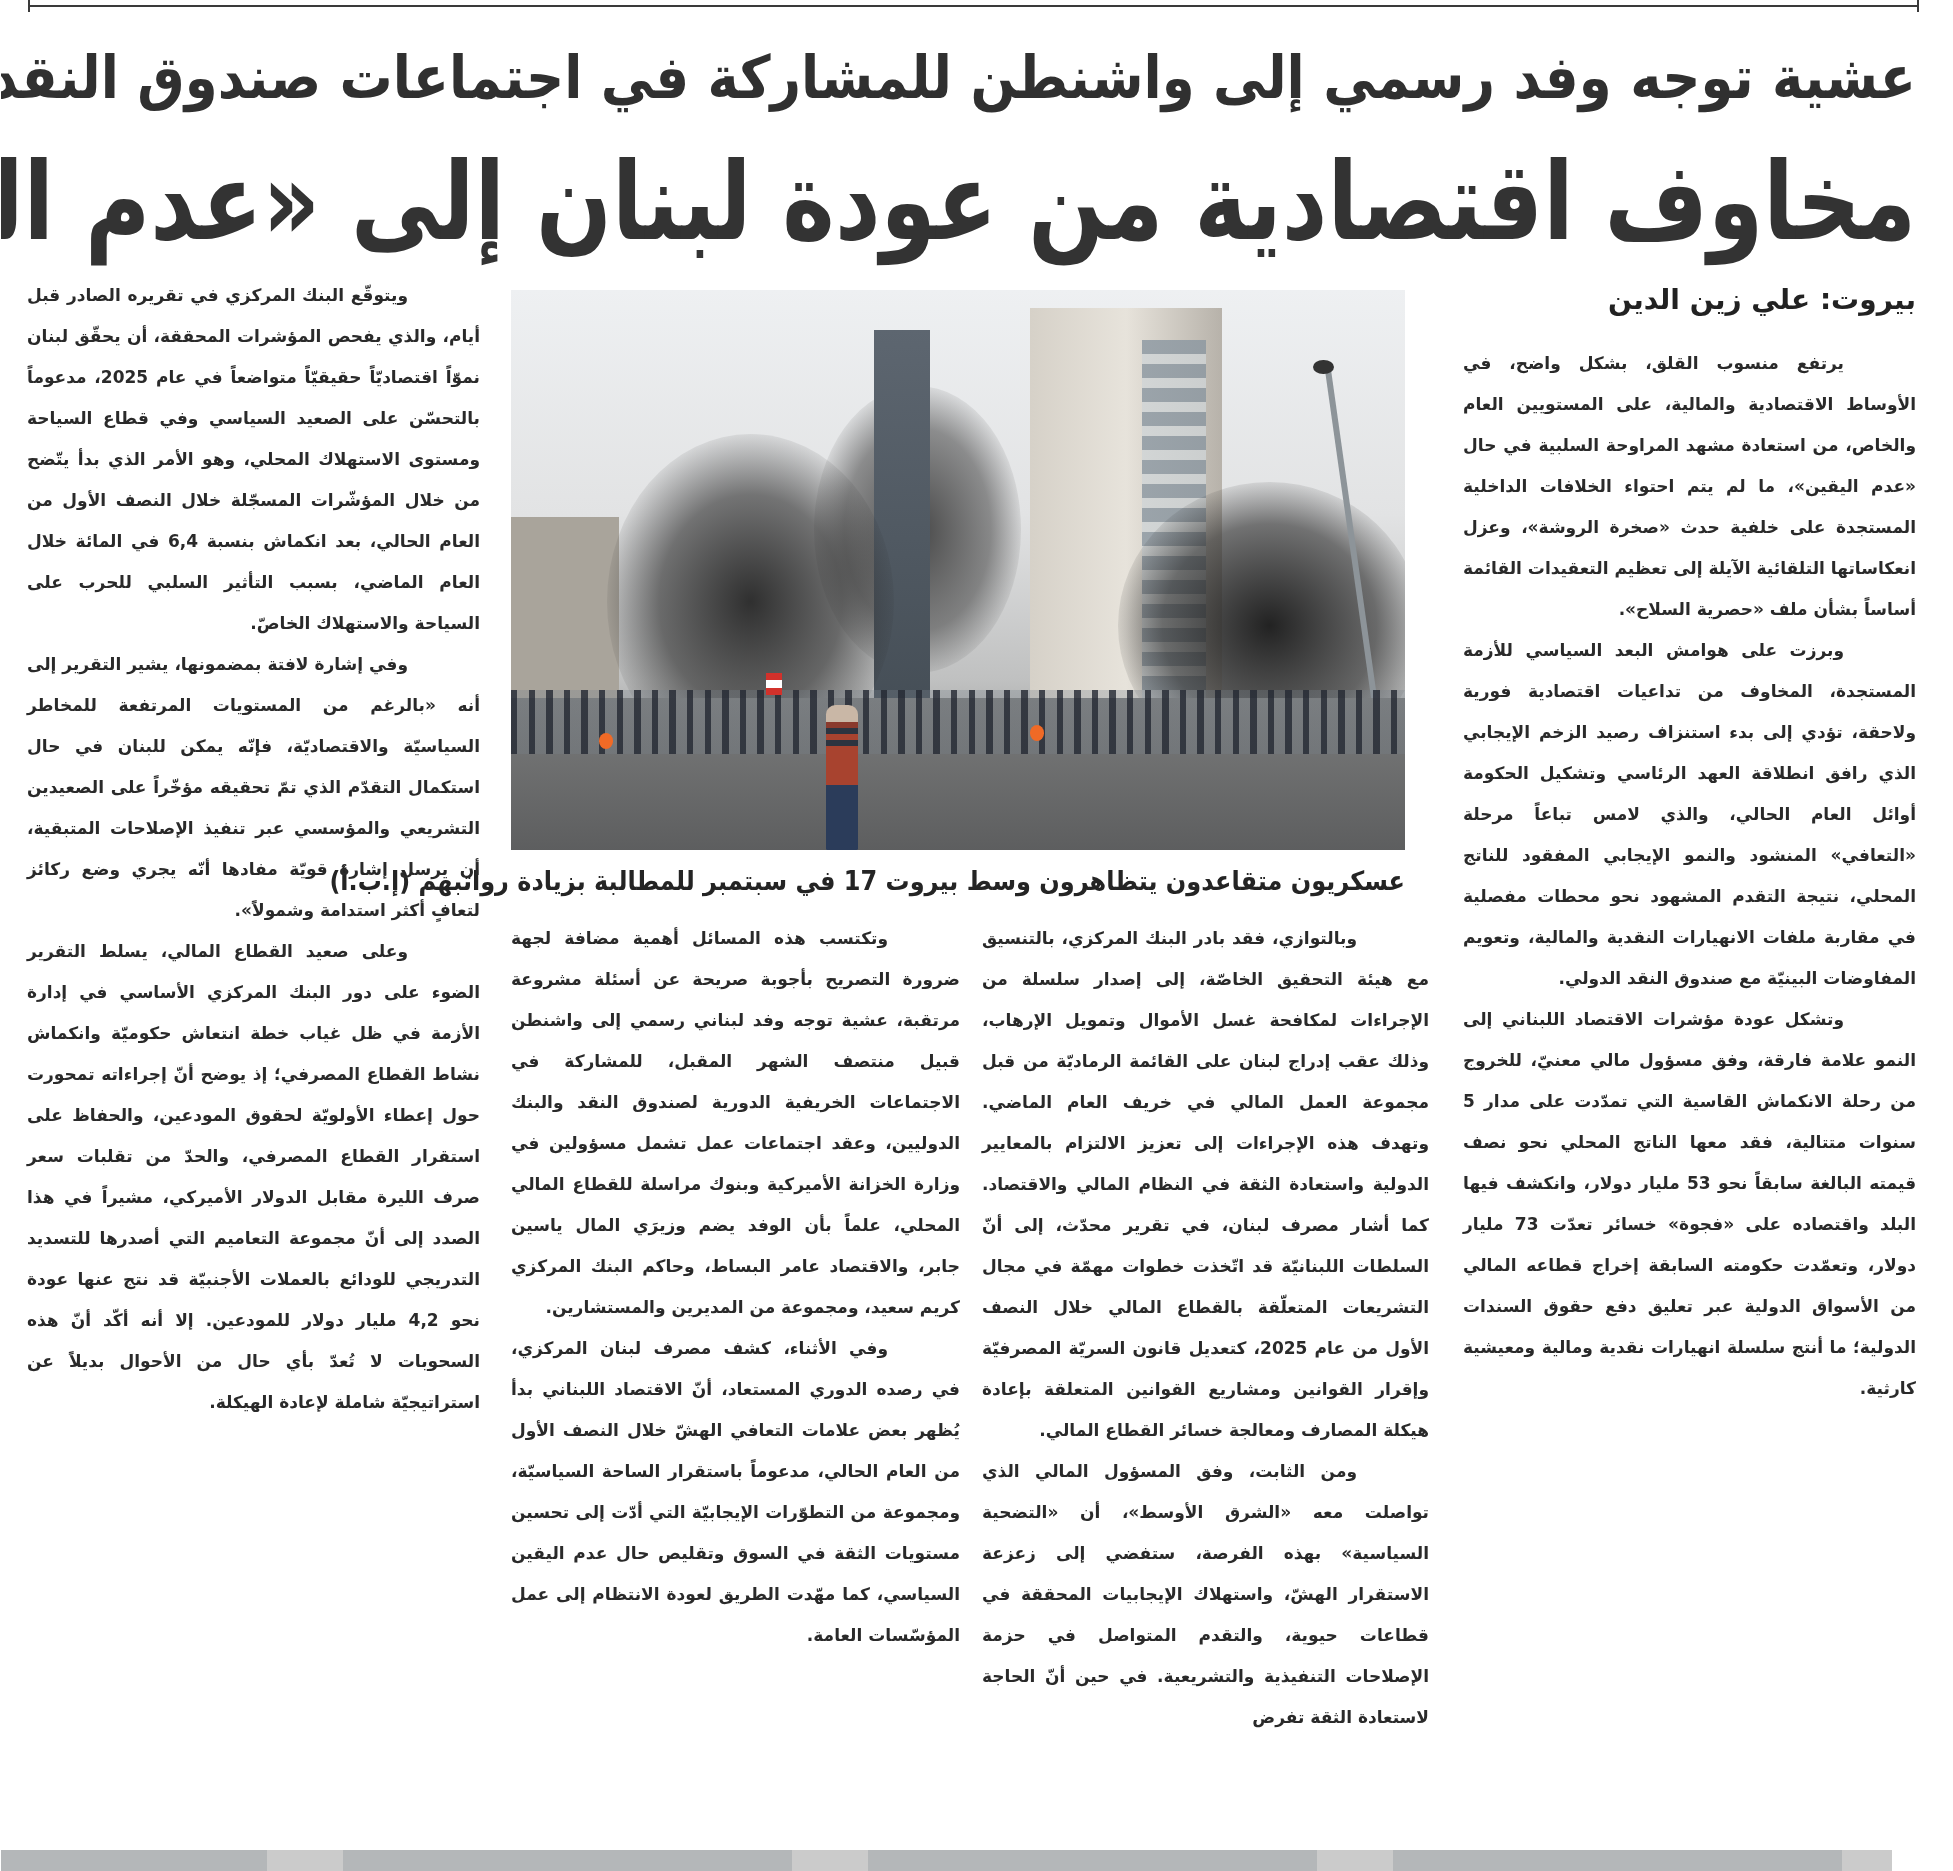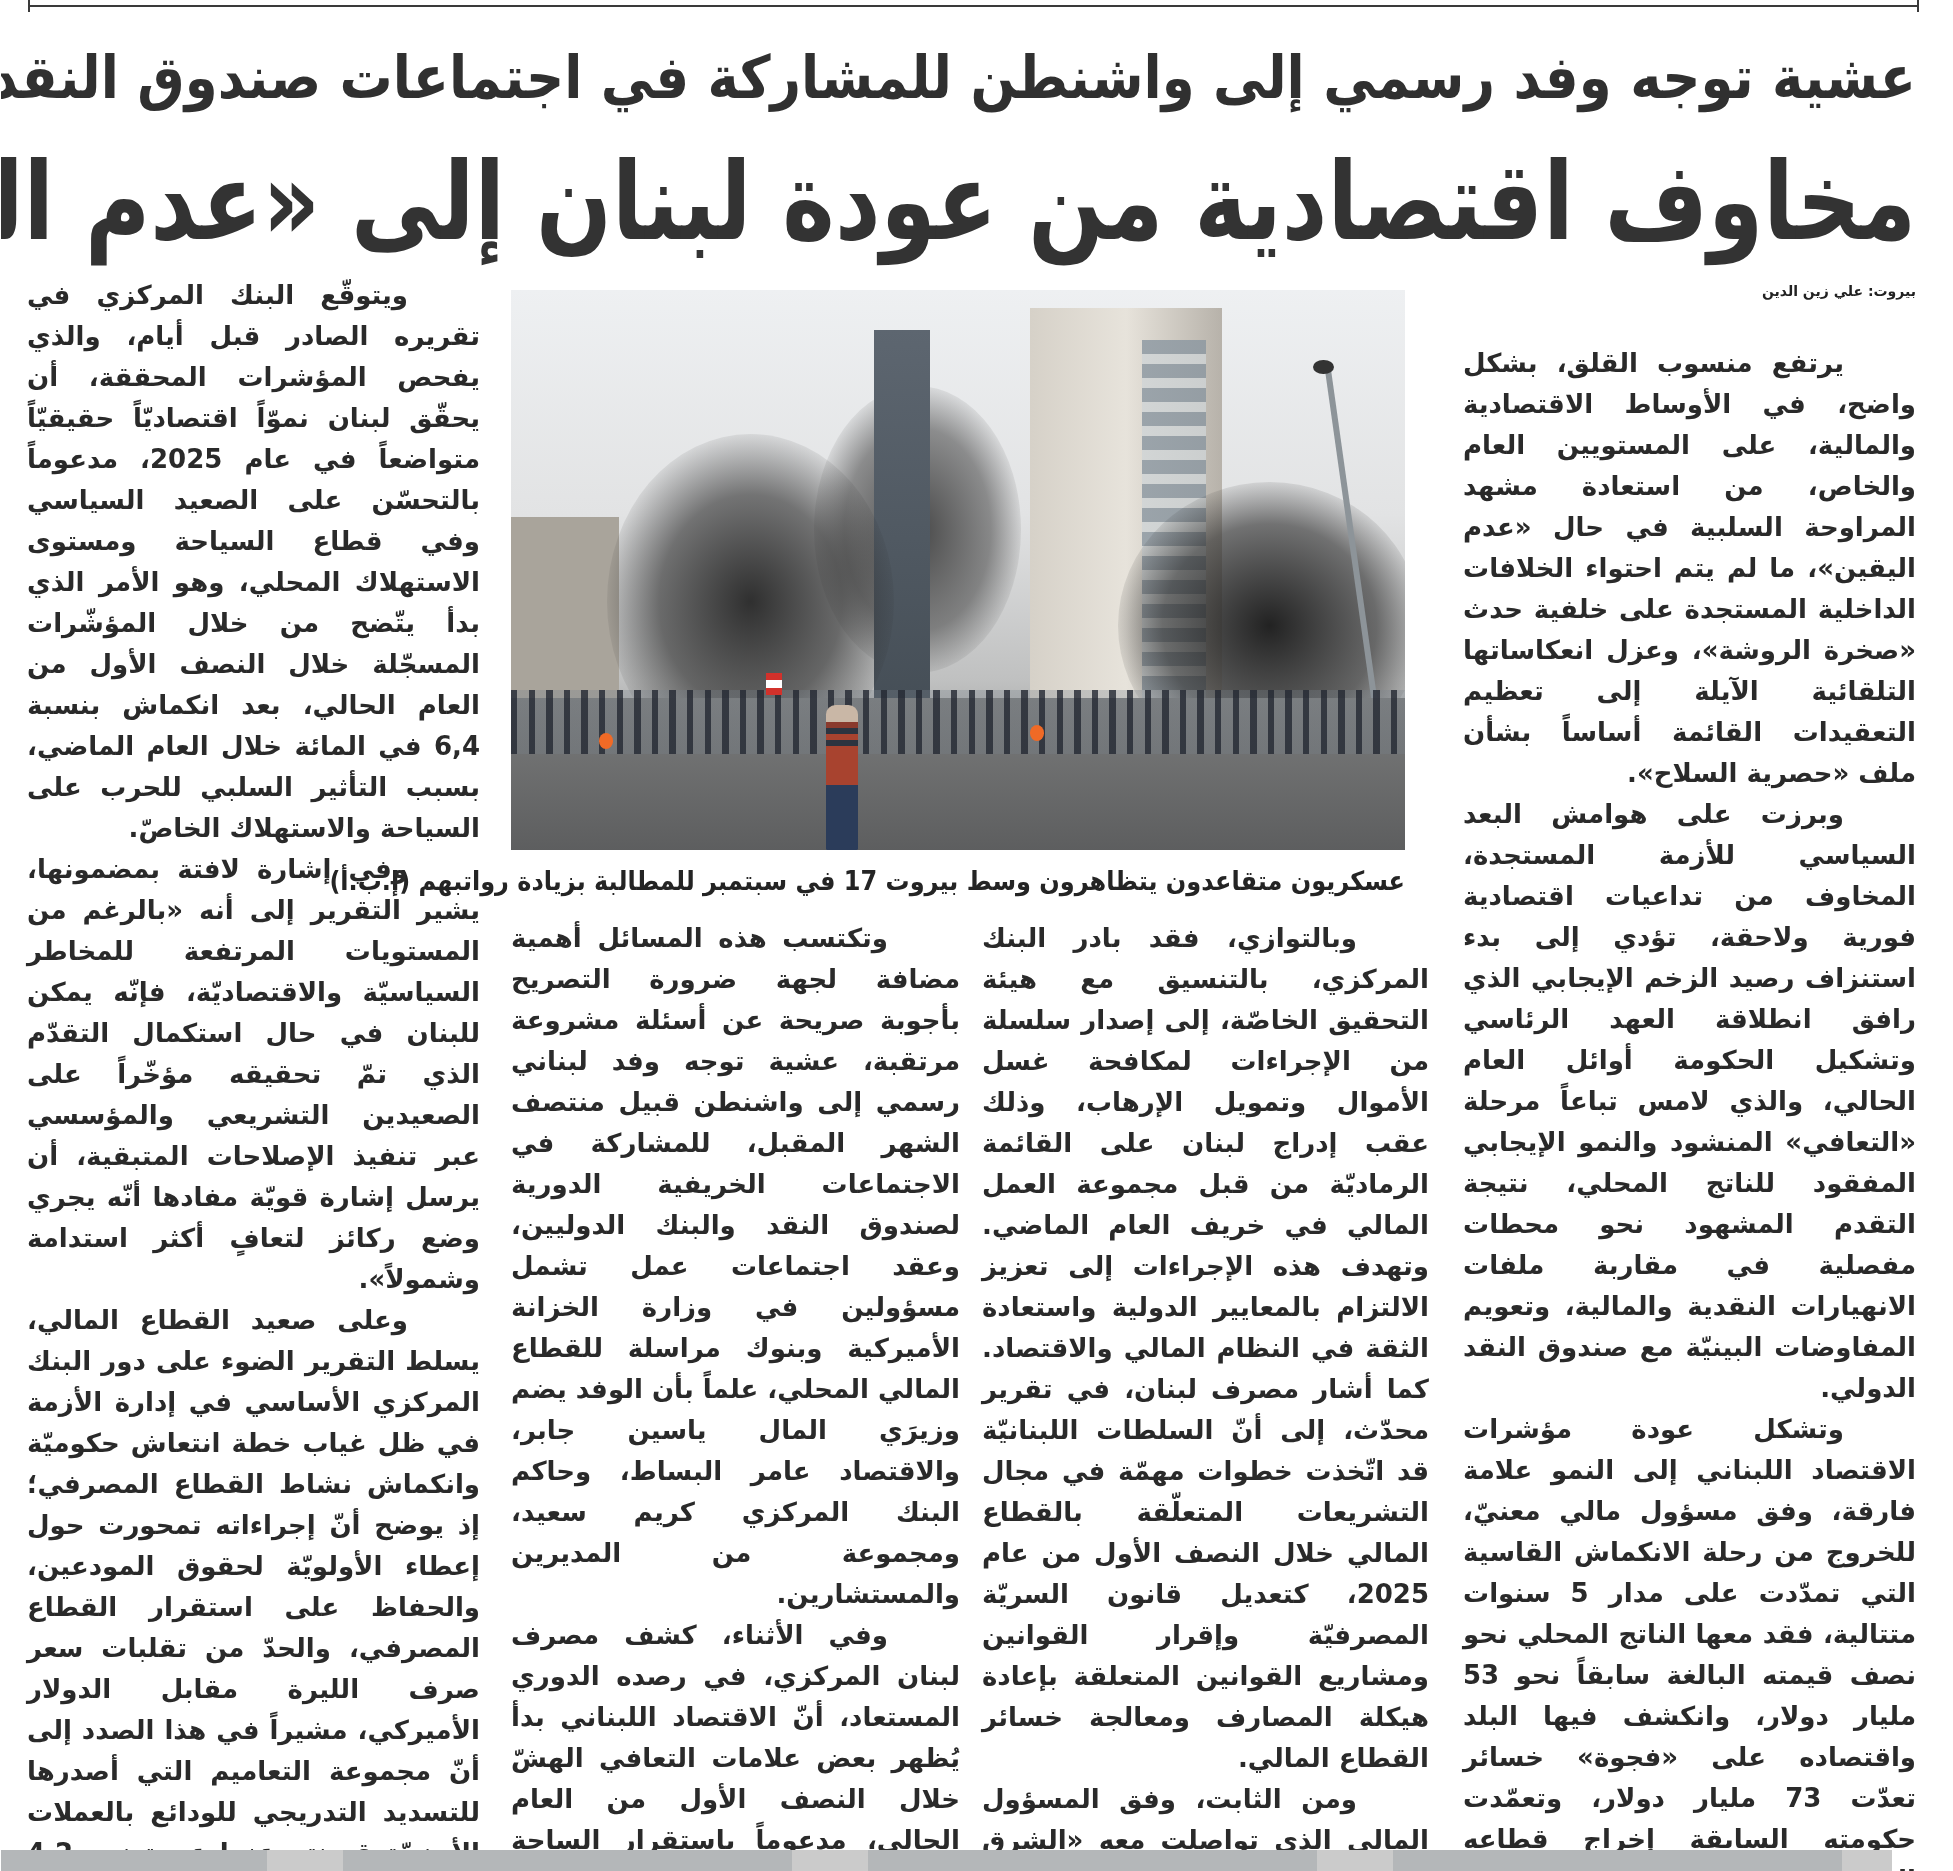--- a/index.html
+++ b/index.html
@@ -18,26 +18,26 @@
       position:absolute; right:38px; top:38px; width:1891px; text-align:right;
       font-size:53px; font-weight:bold; line-height:72px; color:#303030; white-space:nowrap;
       transform:scaleY(1.12); transform-origin:top right; letter-spacing:-0.8px;
     }
     .headline {
       position:absolute; right:38px; top:128px; width:1891px; text-align:right;
       font-size:89px; font-weight:bold; line-height:120px; color:#333333; white-space:nowrap;
       transform:scaleY(1.22); transform-origin:top right; letter-spacing:-1.6px;
     }
     .byline {
-      position:absolute; right:38px; top:283px; font-size:14px; font-weight:bold; color:#222;
+      position:absolute; right:38px; top:283px; font-size:28px; font-weight:bold; color:#222;
       white-space:nowrap;
     }
     .col {
       position:absolute; text-align:justify; text-align-last:right;
-      font-size:26px; line-height:41px; font-weight:bold; color:#2a2a2a;
+      font-size:17px; line-height:41px; font-weight:bold; color:#2a2a2a;
     }
     .col p { margin:0; text-indent:0; }
     .col p.para { text-indent:72px; }
     .col-right { right:38px; top:343px; width:453px; height:1476px; }
     .col-midright { left:982px; top:918px; width:447px; height:918px; }
     .col-midleft { left:511px; top:918px; width:449px; height:918px; }
     .col-left { left:27px; top:275px; width:453px; height:1564px; }
 
     .photo {
       position:absolute; left:511px; top:290px; width:894px; height:560px; overflow:hidden;

